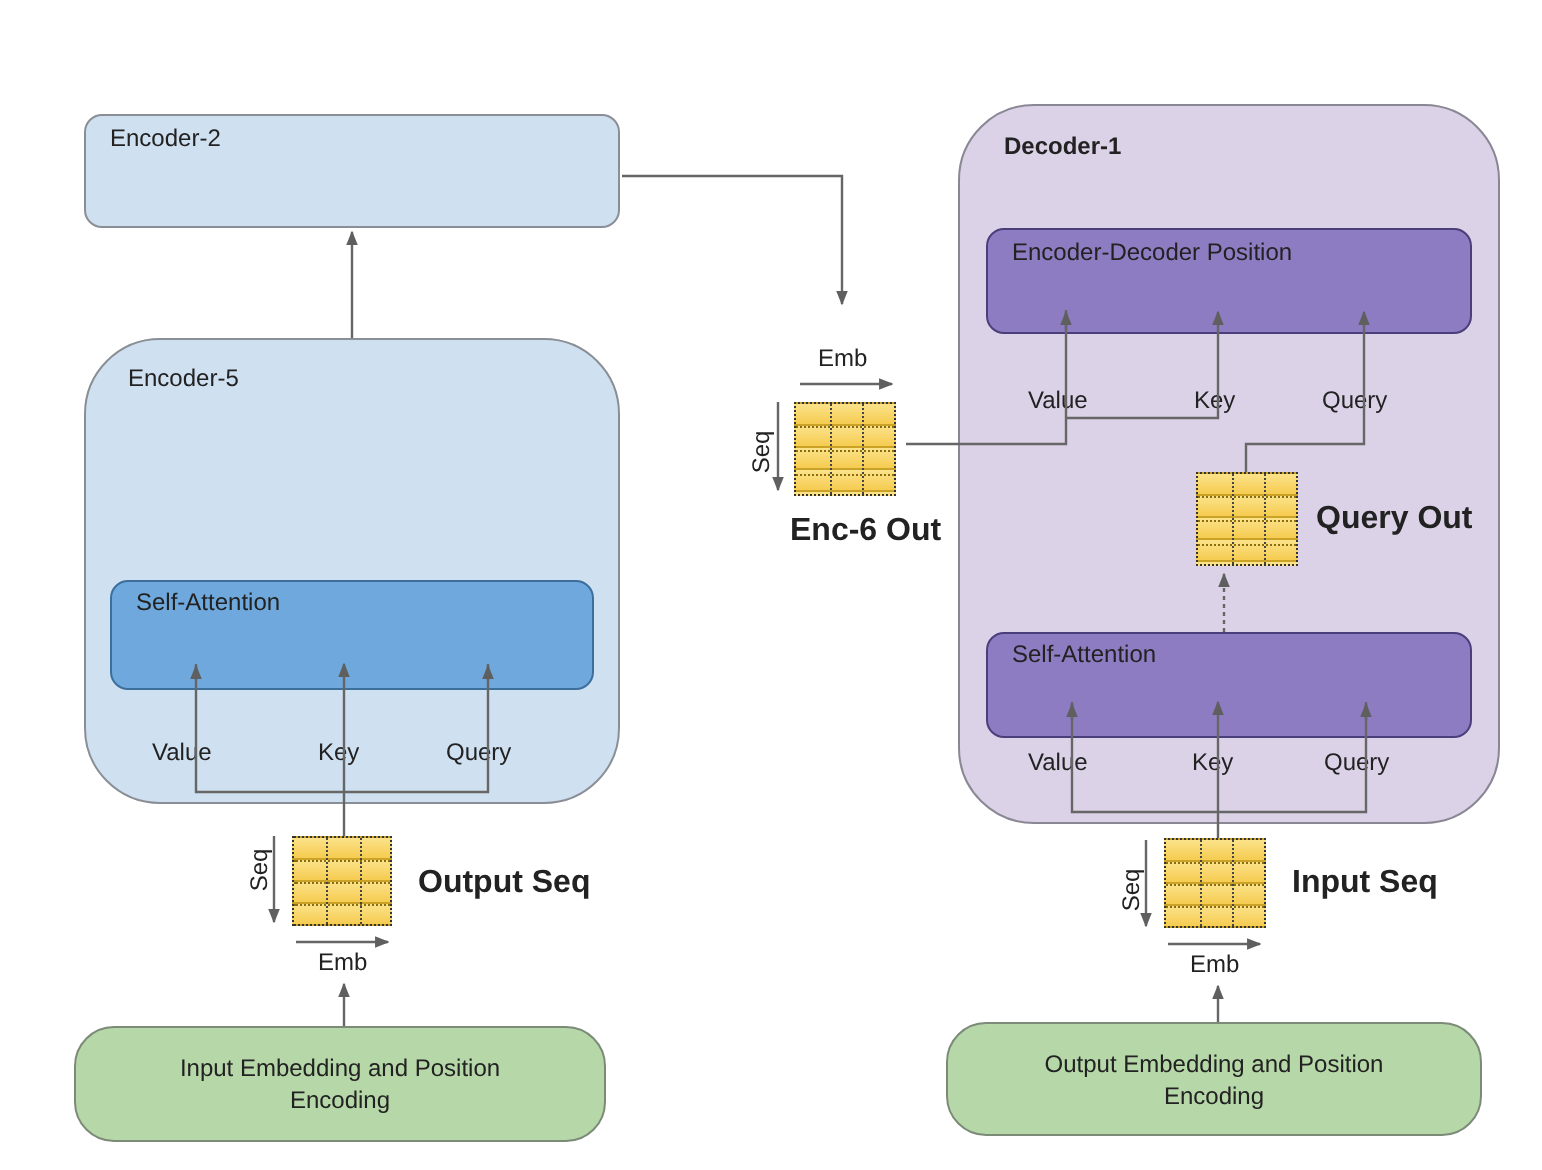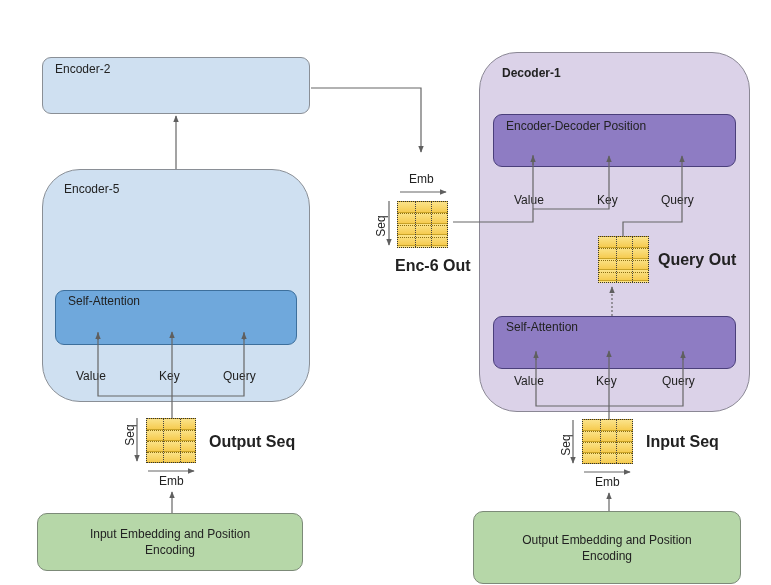--- a/index.html
+++ b/index.html
@@ -3,21 +3,21 @@
 <meta charset="utf-8">
 <style>
   html, body { margin:0; padding:0; background:#ffffff; }
   body { width:771px; height:585px; position:relative; overflow:hidden;
          font-family:"Liberation Sans", sans-serif; color:#1f1f1f; }
   .box { position:absolute; box-sizing:border-box; }
   .enc-outer { background:#cfe0f1; border:1.5px solid #8a8f96; }
   .dec-outer { background:#dbd2e8; border:1.5px solid #8a8794; }
   .enc-attn { background:#6fa8dc; border:1.5px solid #3d6f9c; border-radius:9px; }
   .dec-attn { background:#8e7cc3; border:1.5px solid #4a3f7a; border-radius:9px; }
-  .emb-box { background:#b6d7a8; border:1.5px solid #7c8a78; border-radius:10px;
+  .emb-box { background:#b6d7a8; border:1.5px solid #7c8a78; border-radius:20px;
              display:flex; align-items:center; justify-content:center; text-align:center;
              font-size:12px; line-height:16px; color:#222; padding:0 30px; }
   .lbl { position:absolute; font-size:12px; white-space:nowrap; color:#222; }
   .lbl.bold { font-weight:bold; }
   .lbl.big { font-size:16px; }
   .matrix { position:absolute; box-sizing:border-box;
             border:1px dotted #333;
             background:
               repeating-linear-gradient(to bottom, transparent 0, transparent 10px, #c9a227 10px, #c9a227 11px),
               linear-gradient(to bottom, #fbe38a, #f5c94a);
@@ -97,21 +97,21 @@
   <div class="col" style="left:17px;"></div>
     <div class="col" style="left:33px;"></div>
   <div class="row" style="top:11px;"></div>
     <div class="row" style="top:22px;"></div>
     <div class="row" style="top:33px;"></div>
 </div>
 <div class="lbl bold big" style="left:646px; top:433px;">Input Seq</div>
 <div class="lbl rot" style="left:555px; top:438px;">Seq</div>
 <div class="lbl" style="left:595px; top:475px;">Emb</div>
 
-<div class="box emb-box" style="left:473px; top:511px; width:268px; height:73px;">Output Embedding and Position Encoding</div>
+<div class="box emb-box" style="left:473px; top:511px; width:268px; height:57px;">Output Embedding and Position Encoding</div>
 
 <svg class="wires" width="771" height="585">
   <defs>
     <marker id="ah" viewBox="0 0 10 10" refX="9" refY="5" markerWidth="6" markerHeight="6" orient="auto-start-reverse">
       <path d="M0,1 L10,5 L0,9 z" fill="#5f5f5f"></path>
     </marker>
   </defs>
   <g stroke="#666" stroke-width="1.2" fill="none">
 
     <line x1="176" y1="169" x2="176" y2="116" marker-end="url(#ah)"></line>

